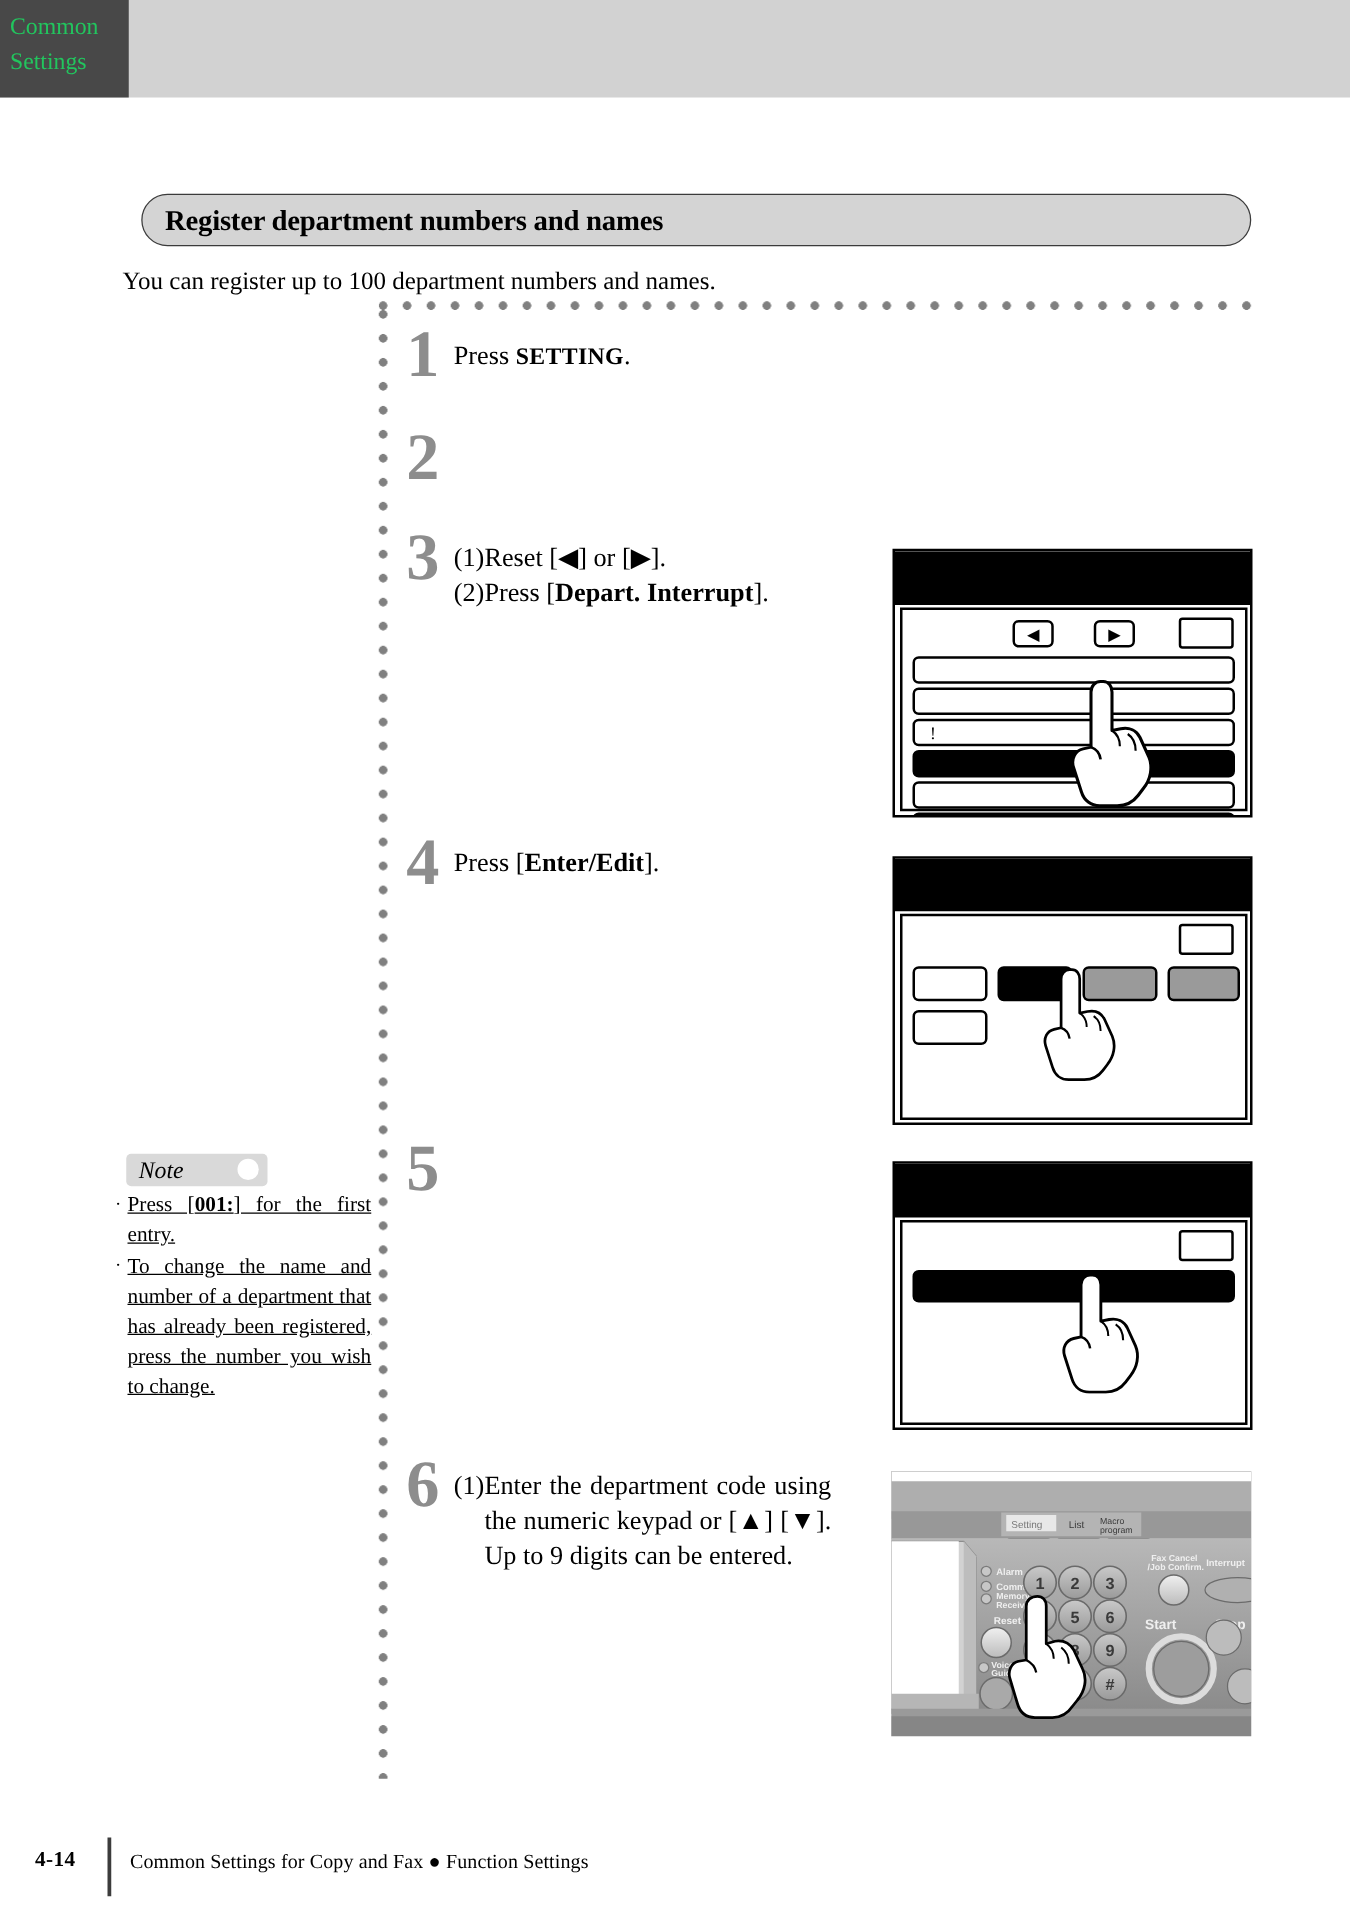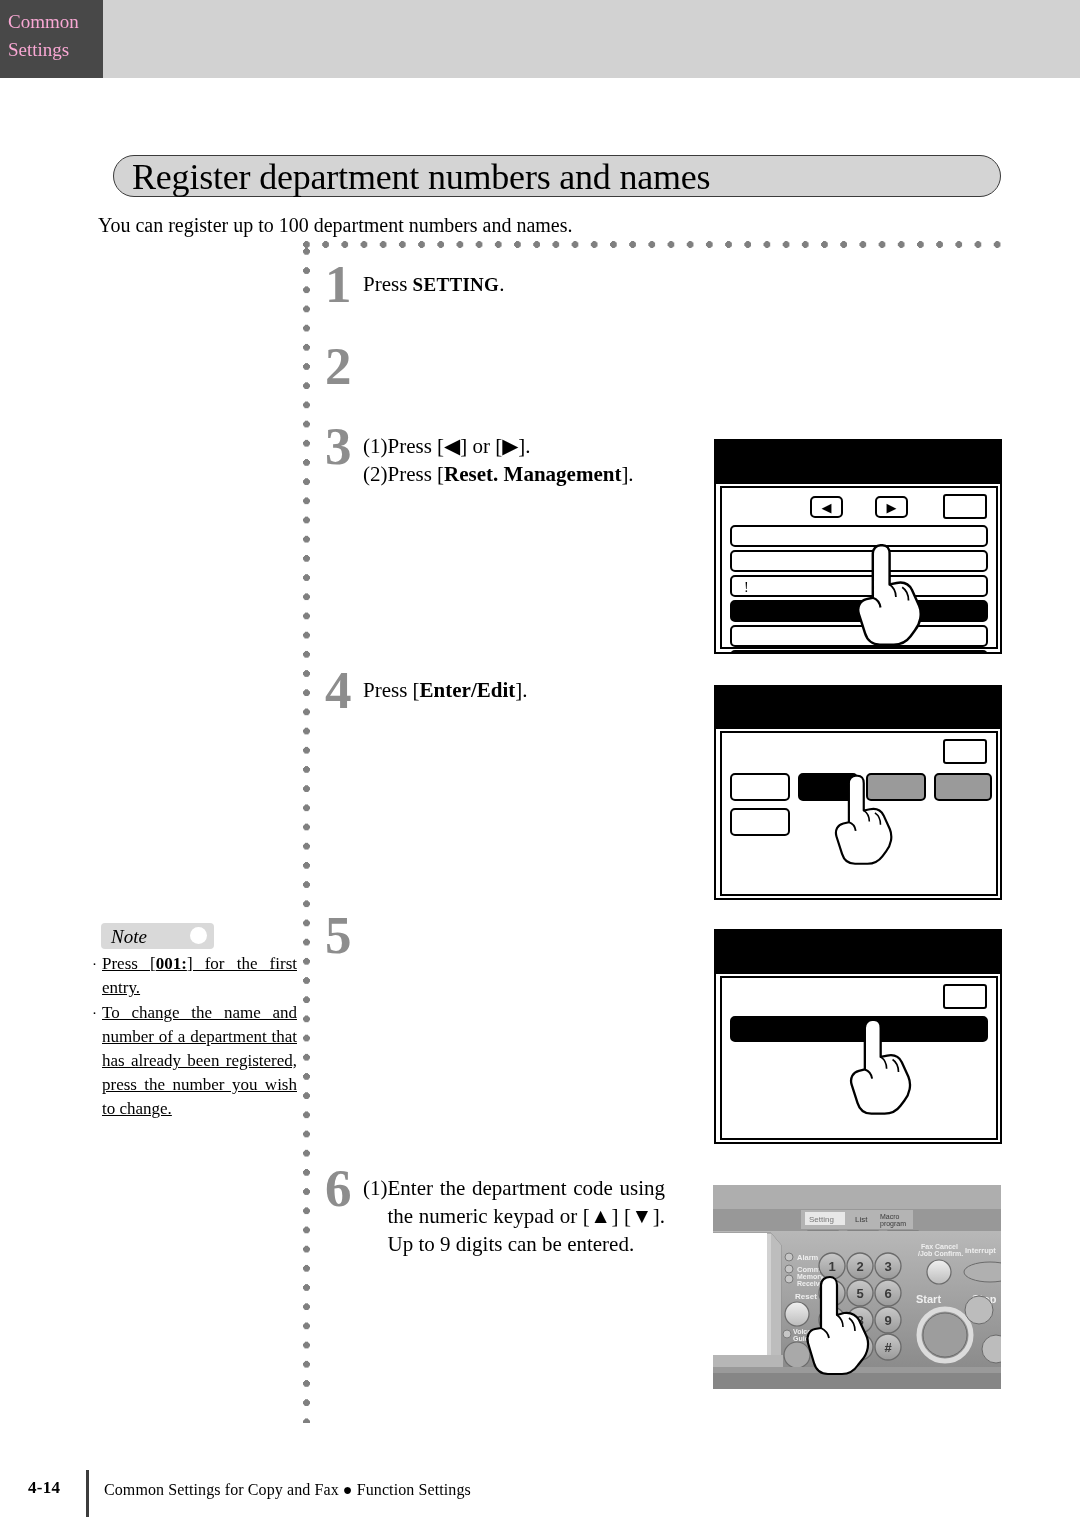--- a/index.html
+++ b/index.html
@@ -21,21 +21,21 @@
     position: absolute;
     left: 0; top: 0;
     width: 1080px; height: 78px;
     background: #d2d2d2;
   }
   .header-tab {
     position: absolute;
     left: 0; top: 0;
     width: 103px; height: 78px;
     background: #484848;
-    color: #f9a8d4;
+    color: #22c55e;
     box-sizing: border-box;
     padding: 8px 0 0 8px;
     font-size: 19px;
     line-height: 28px;
   }
   .header-tab span { display: block; }
 
   
   .title-bar {
     position: absolute;
@@ -43,22 +43,22 @@
     width: 888px; height: 42px;
     background: #d4d4d4;
     border: 1.6px solid #3b3b3b;
     border-radius: 21px;
     box-sizing: border-box;
   }
   .title-text {
     position: absolute;
     left: 132px; top: 160px;
     width: 860px;
-    font-size: 36px;
-    font-weight: normal;
+    font-size: 23px;
+    font-weight: bold;
     letter-spacing: -0.2px;
     line-height: 34px;
   }
 
   .intro-text {
     position: absolute;
     left: 98px; top: 212px;
     width: 900px;
     font-size: 20px;
     line-height: 26px;
@@ -265,25 +265,25 @@
 
 <div class="step" id="step2">
   <div class="step-num">2</div>
 </div>
 
 <div class="step" id="step3">
   <div class="step-num">3</div>
   <div class="step-body">
     <div class="sub-line">
       <span class="sub-mark">(1)</span>
-      <span>Press [◀] or [▶].</span>
+      <span>Reset [◀] or [▶].</span>
     </div>
     <div class="sub-line">
       <span class="sub-mark">(2)</span>
-      <span><span>Press [</span><b>Reset. Management</b><span>].</span></span>
+      <span><span>Press [</span><b>Depart. Interrupt</b><span>].</span></span>
     </div>
   </div>
 </div>
 
 <div class="step" id="step4">
   <div class="step-num">4</div>
   <div class="step-body">
     <span>Press [</span><b>Enter/Edit</b><span>].</span>
   </div>
 </div>

